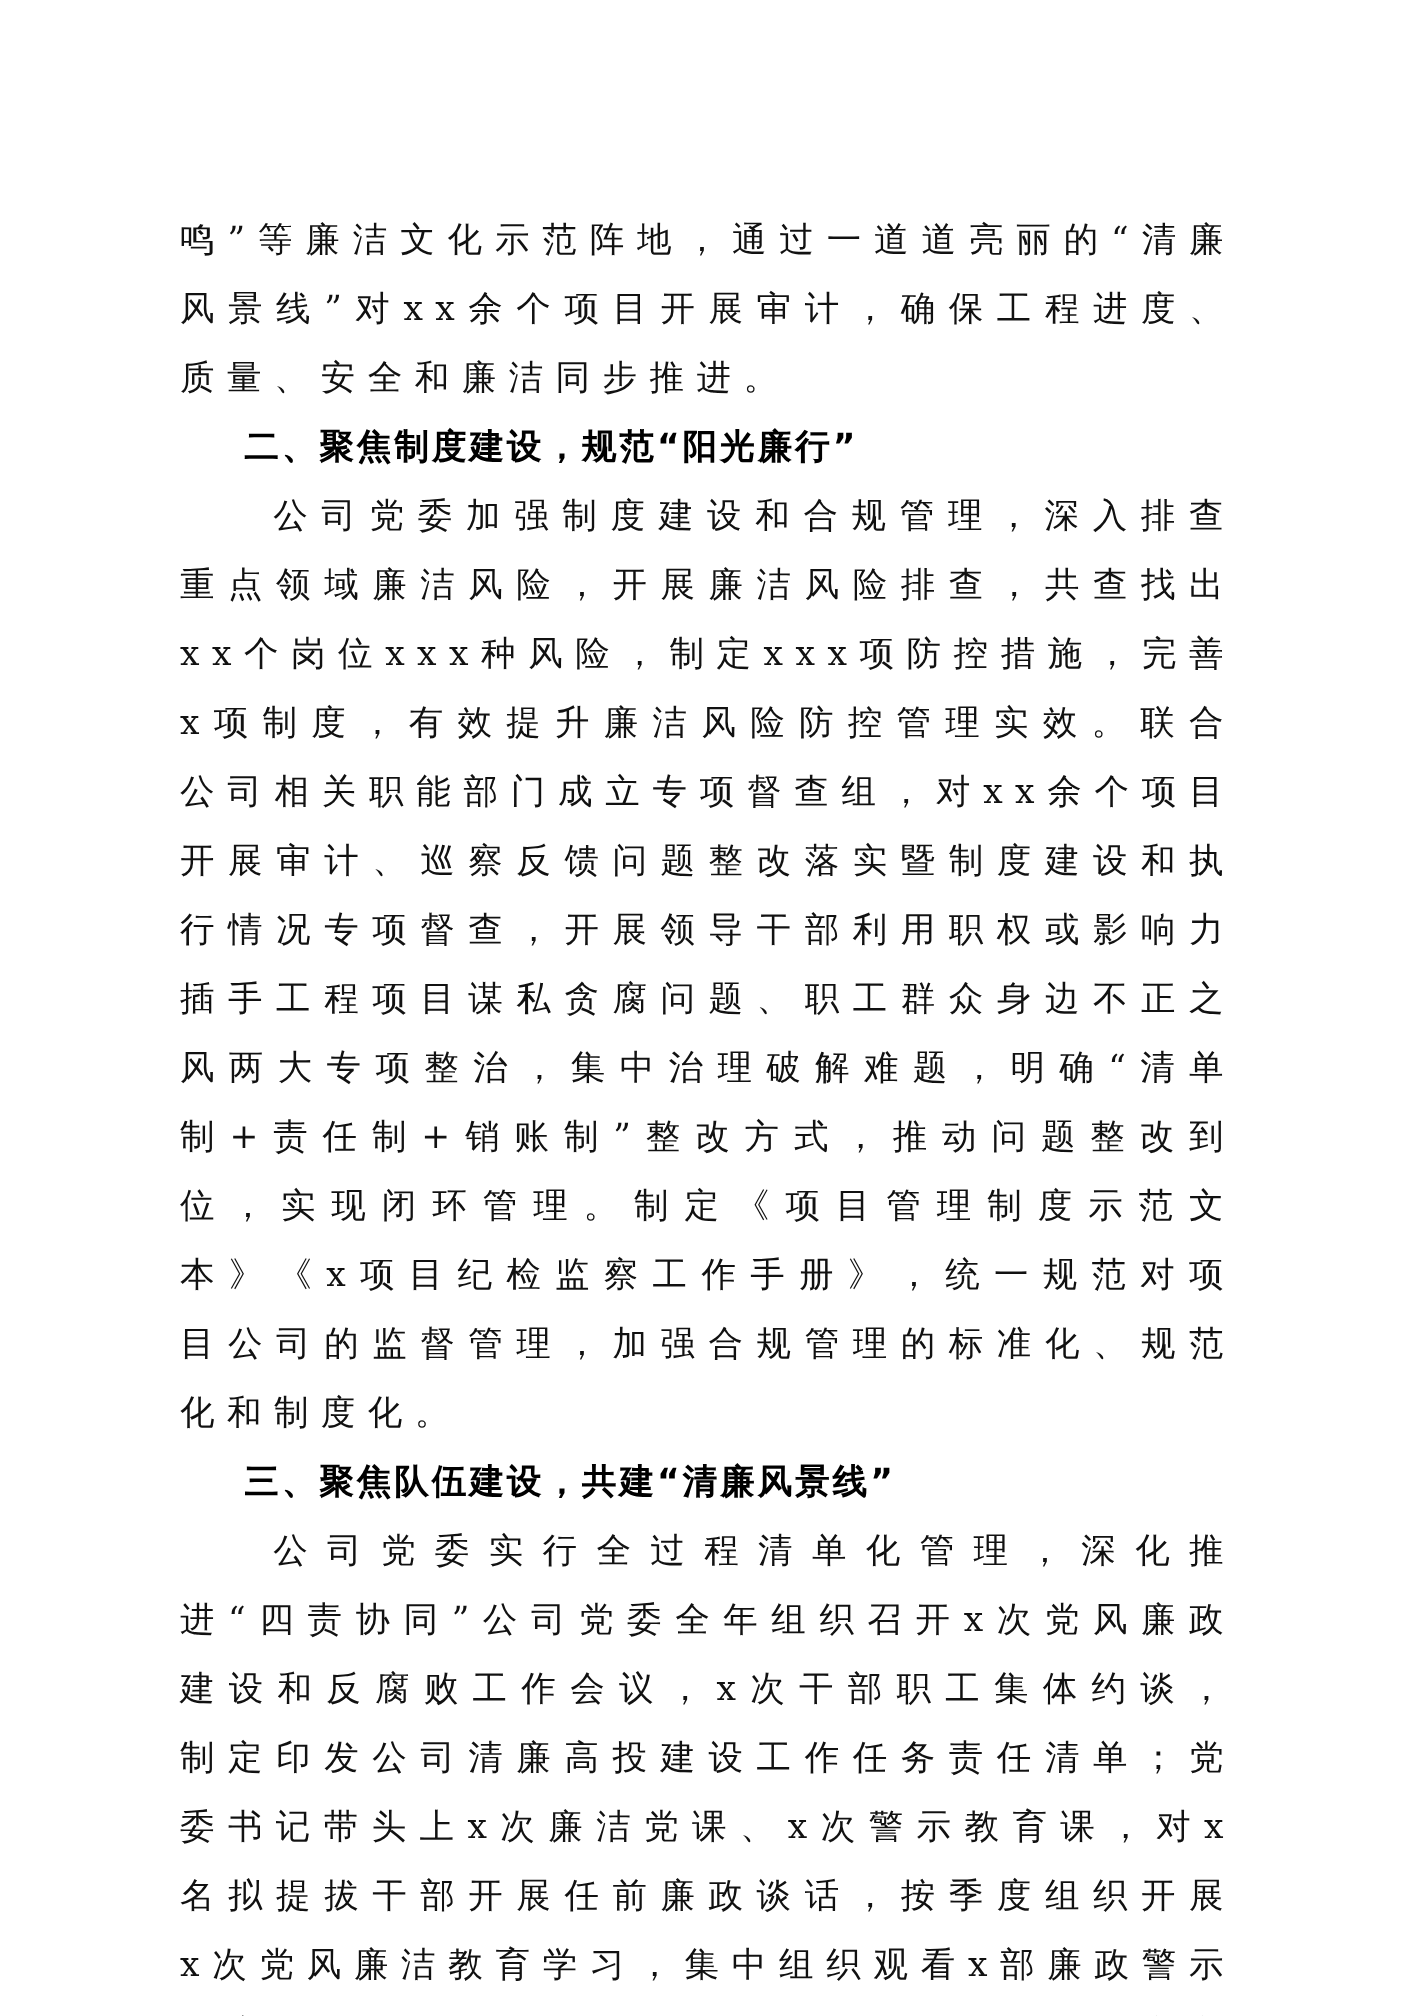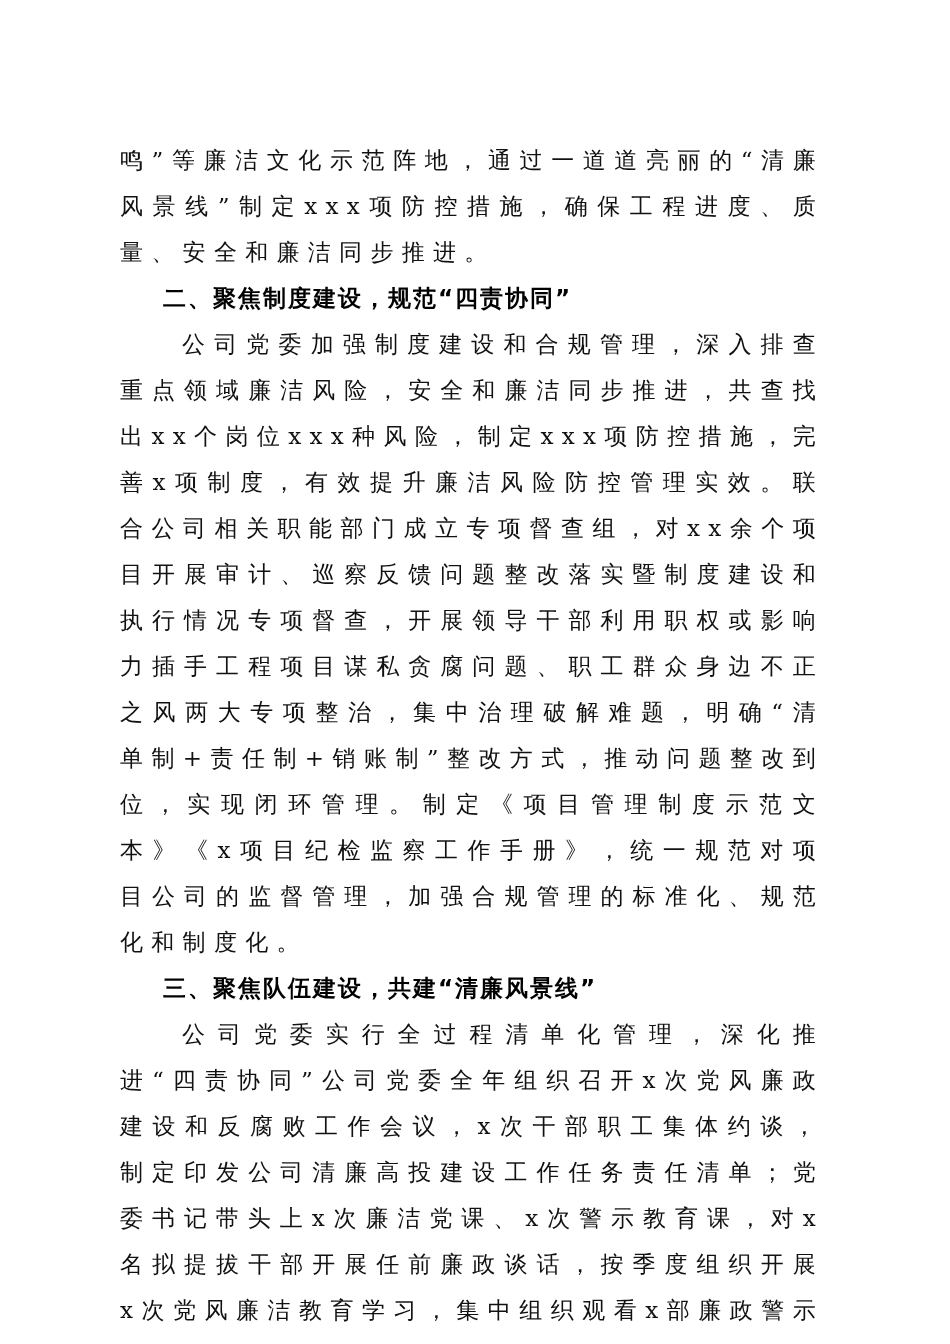--- a/index.html
+++ b/index.html
@@ -24,18 +24,18 @@
     font-size: 23px;
     letter-spacing: 2px;
     text-indent: 43px;
     color: #000000;
   }
 </style>
 </head>
 <body>
 
 <div class="page">
-  <p class="para">鸣”等廉洁文化示范阵地，通过一道道亮丽的“清廉风景线”制定xxx项防控措施，确保工程进度、质量、安全和廉洁同步推进。</p>
-  <p class="heading">二、聚焦制度建设，规范“四责协同”</p>
-  <p class="para indent">公司党委加强制度建设和合规管理，深入排查重点领域廉洁风险，安全和廉洁同步推进，共查找出xx个岗位xxx种风险，制定xxx项防控措施，完善x项制度，有效提升廉洁风险防控管理实效。联合公司相关职能部门成立专项督查组，对xx余个项目开展审计、巡察反馈问题整改落实暨制度建设和执行情况专项督查，开展领导干部利用职权或影响力插手工程项目谋私贪腐问题、职工群众身边不正之风两大专项整治，集中治理破解难题，明确“清单制+责任制+销账制”整改方式，推动问题整改到位，实现闭环管理。制定《项目管理制度示范文本》《x项目纪检监察工作手册》，统一规范对项目公司的监督管理，加强合规管理的标准化、规范化和制度化。</p>
+  <p class="para">鸣”等廉洁文化示范阵地，通过一道道亮丽的“清廉风景线”对xx余个项目开展审计，确保工程进度、质量、安全和廉洁同步推进。</p>
+  <p class="heading">二、聚焦制度建设，规范“阳光廉行”</p>
+  <p class="para indent">公司党委加强制度建设和合规管理，深入排查重点领域廉洁风险，开展廉洁风险排查，共查找出xx个岗位xxx种风险，制定xxx项防控措施，完善x项制度，有效提升廉洁风险防控管理实效。联合公司相关职能部门成立专项督查组，对xx余个项目开展审计、巡察反馈问题整改落实暨制度建设和执行情况专项督查，开展领导干部利用职权或影响力插手工程项目谋私贪腐问题、职工群众身边不正之风两大专项整治，集中治理破解难题，明确“清单制+责任制+销账制”整改方式，推动问题整改到位，实现闭环管理。制定《项目管理制度示范文本》《x项目纪检监察工作手册》，统一规范对项目公司的监督管理，加强合规管理的标准化、规范化和制度化。</p>
   <p class="heading">三、聚焦队伍建设，共建“清廉风景线”</p>
   <p class="para indent">公司党委实行全过程清单化管理，深化推进“四责协同”公司党委全年组织召开x次党风廉政建设和反腐败工作会议，x次干部职工集体约谈，制定印发公司清廉高投建设工作任务责任清单；党委书记带头上x次廉洁党课、x次警示教育课，对x名拟提拔干部开展任前廉政谈话，按季度组织开展x次党风廉洁教育学习，集中组织观看x部廉政警示教育片；班子成员带头开展专项整治，部署落实主要风险防范点排查、全面廉洁风</p>
 </div>
 
 </body></html>

